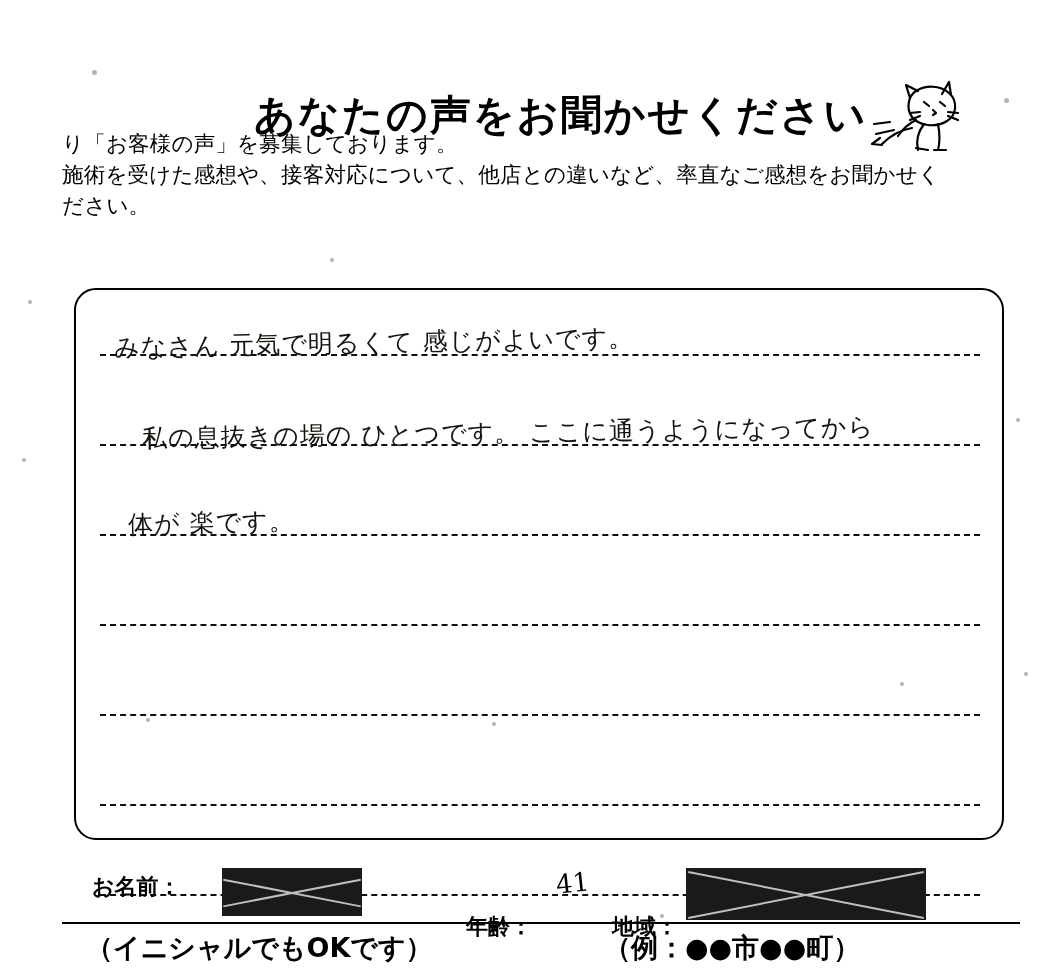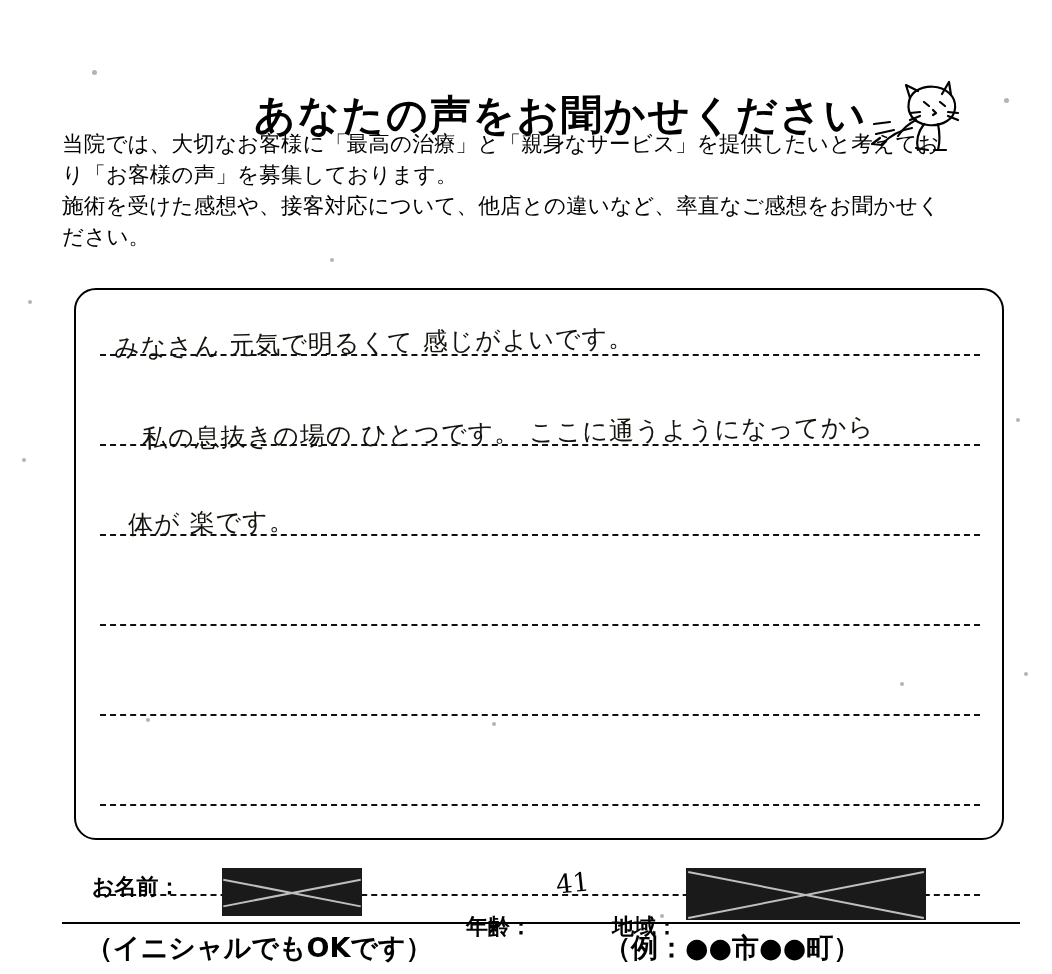--- a/index.html
+++ b/index.html
@@ -204,21 +204,20 @@
       <path d="M62 50 c-12 2 -22 8 -30 16"></path>
       <path d="M30 60 l-8 6 l10 1"></path>
 
       <path d="M40 44 l-16 2"></path>
       <path d="M44 52 l-18 4"></path>
     </g>
   </svg>
 </div>
 
 <div class="intro">
-  <p>当院では、大切なお客様に「最高の治療」と「親身なサービス」を提供したいと考えてお</p>
   <p>り「お客様の声」を募集しております。</p>
   <p>施術を受けた感想や、接客対応について、他店との違いなど、率直なご感想をお聞かせく</p>
   <p>ださい。</p>
 </div>
 
 <div class="comment-box"></div>
 
 <div class="lines">
   <div class="dash-line" style="top:66px;"></div>
   <div class="dash-line" style="top:156px;"></div>

